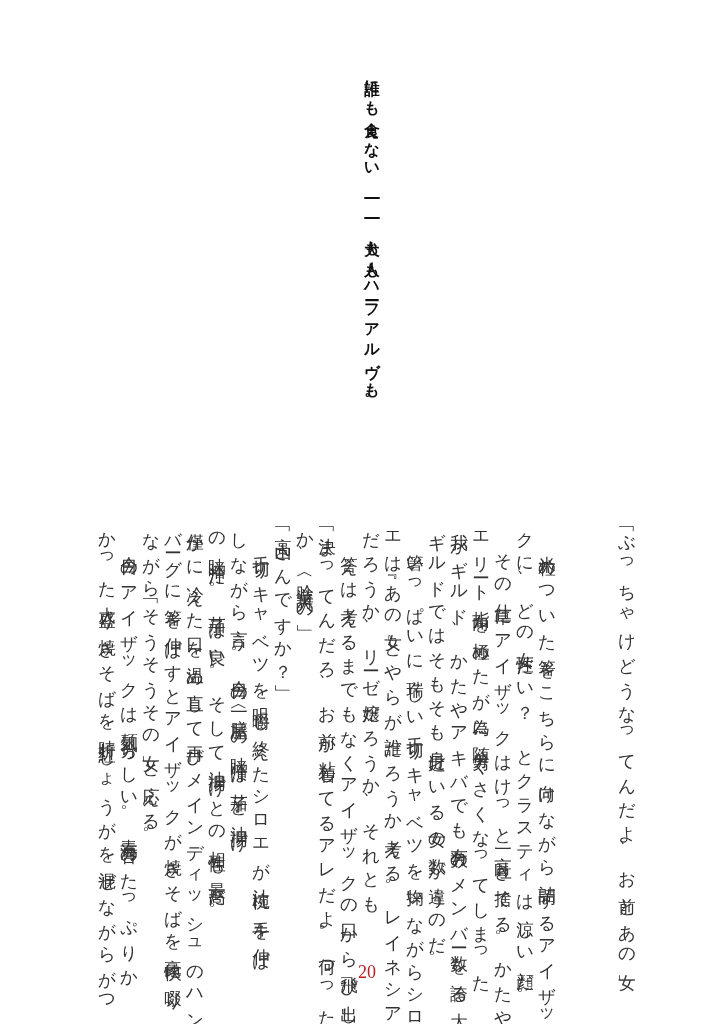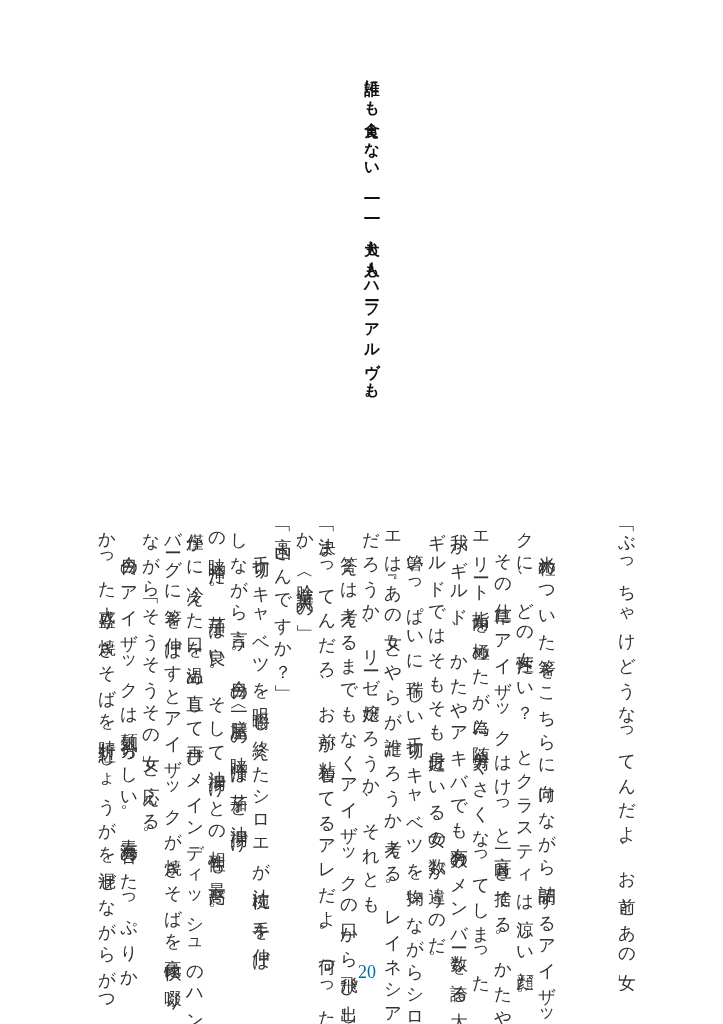--- a/index.html
+++ b/index.html
@@ -16,21 +16,21 @@
     position: absolute; top: 520px; right: 85px;
     height: 440px;
     writing-mode: vertical-rl;
     font-size: 17.5px; line-height: 22px; letter-spacing: 4.1px;
     color: #333;
   }
   .col { display: block; white-space: nowrap; }
   .first-col { margin-left: 58px; }
   .page-number {
     position: absolute; left: 352px; top: 962px; width: 30px; text-align: center;
-    font-family: "Liberation Serif", "DejaVu Serif", serif; font-size: 18px; color: #0369a1;
+    font-family: "Liberation Serif", "DejaVu Serif", serif; font-size: 18px; color: #b91c1c;
   }
 </style>
 </head>
 <body>
 
 <div class="title">誰にも食えない　――犬も人もハーフアルヴも。</div>
 
 <div class="body-text">
   <span class="col first-col">「ぶっちゃけどうなってんだよ、お前とあの女」</span>
   <span class="col">　米粒のついた箸をこちらに向けながら詰問するアイザッ</span>

